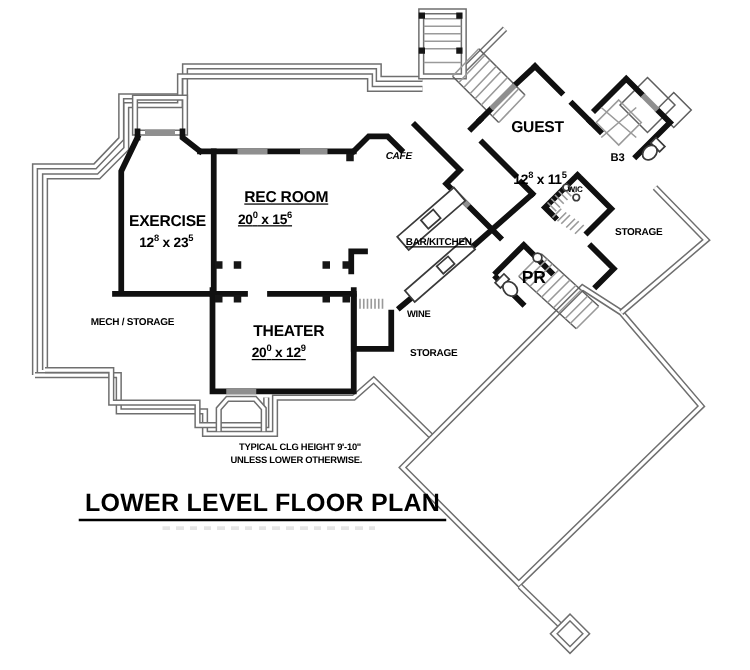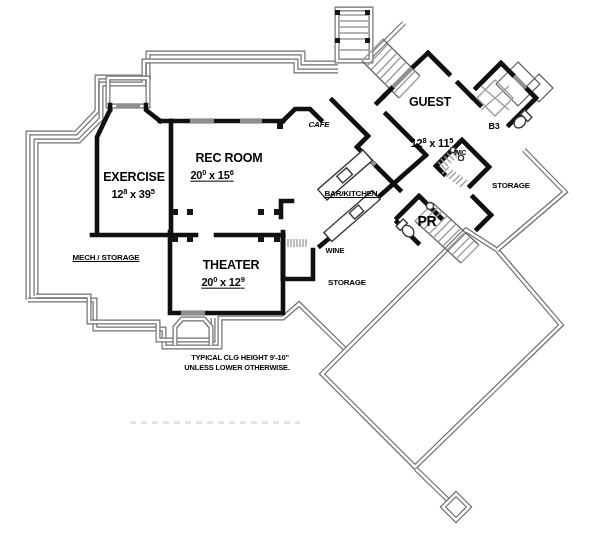--- a/index.html
+++ b/index.html
@@ -153,40 +153,41 @@
 
     <g>
       <path class="gy" d="M438,162 l7,7 M441,159 l7,7 M444,156 l7,7 M447,153 l7,7 M450,150 l7,7 M453,147 l7,7"></path>
       <path class="gy" d="M442,174 l7,-7 M446,177 l7,-7 M449,179 l7,-7 M453,182 l7,-7 M456,184 l7,-7 M460,187 l7,-7"></path>
       <circle class="fx" cx="453" cy="150" r="2.6"></circle>
       <circle class="fx" cx="461" cy="158" r="2.6"></circle>
     </g>
   </svg>
 
   <div class="lbl" style="left:134px;top:177px;font-size:12.5px;">EXERCISE</div>
-  <div class="lbl dim" style="left:133px;top:194px;font-size:11px;"><span>12</span><sup>8</sup><span> x 39</span><sup>5</sup></div>
+  <div class="lbl dim" style="left:133px;top:194px;font-size:11px;"><span>12</span><sup>8</sup><span> x 23</span><sup>5</sup></div>
 
-  <div class="lbl" style="left:229px;top:158px;font-size:12.5px;">REC ROOM</div>
+  <div class="lbl" style="left:229px;top:158px;font-size:12.5px;text-decoration:underline;">REC ROOM</div>
   <div class="lbl dim" style="left:212px;top:175px;font-size:11px;text-decoration:underline;"><span>20</span><sup>0</sup><span> x 15</span><sup>6</sup></div>
 
-  <div class="lbl" style="left:106px;top:258px;font-size:8px;text-decoration:underline;">MECH / STORAGE</div>
+  <div class="lbl" style="left:106px;top:258px;font-size:8px;">MECH / STORAGE</div>
 
   <div class="lbl" style="left:220px;top:265px;font-size:12.5px;margin-left:11px;">THEATER</div>
   <div class="lbl dim" style="left:223px;top:282px;font-size:11px;text-decoration:underline;"><span>20</span><sup>0</sup><span> x 12</span><sup>9</sup></div>
 
   <div class="lbl" style="left:319px;top:125px;font-size:8px;font-style:italic;">CAFE</div>
   <div class="lbl" style="left:351px;top:194px;font-size:8px;text-decoration:underline;">BAR/KITCHEN</div>
   <div class="lbl" style="left:299px;top:251px;font-size:7.5px;margin-left:36px;">WINE</div>
   <div class="lbl" style="left:347px;top:283px;font-size:8px;">STORAGE</div>
 
   <div class="lbl" style="left:430px;top:102px;font-size:12.5px;">GUEST</div>
   <div class="lbl dim" style="left:432px;top:119px;font-size:11px;margin-top:24px;"><span>12</span><sup>8</sup><span> x 11</span><sup>5</sup></div>
 
   <div class="lbl" style="left:494px;top:126px;font-size:9px;">B3</div>
   <div class="lbl" style="left:460px;top:153px;font-size:6.5px;">WIC</div>
   <div class="lbl" style="left:511px;top:186px;font-size:8px;">STORAGE</div>
   <div class="lbl" style="left:427px;top:221px;font-size:14px;">PR</div>
 
   <div class="lbl" style="left:240px;top:358px;font-size:7.5px;">TYPICAL CLG HEIGHT 9'-10"</div>
   <div class="lbl" style="left:237px;top:368px;font-size:7.5px;">UNLESS LOWER OTHERWISE.</div>
 
+  <div class="lbl title" style="left:210px;top:405px;font-size:20px;letter-spacing:0.2px;">LOWER LEVEL FLOOR PLAN</div>
   <div class="remnant" style="left:130px;top:421px;width:170px;"></div>
 </div>
 
 </body></html>

